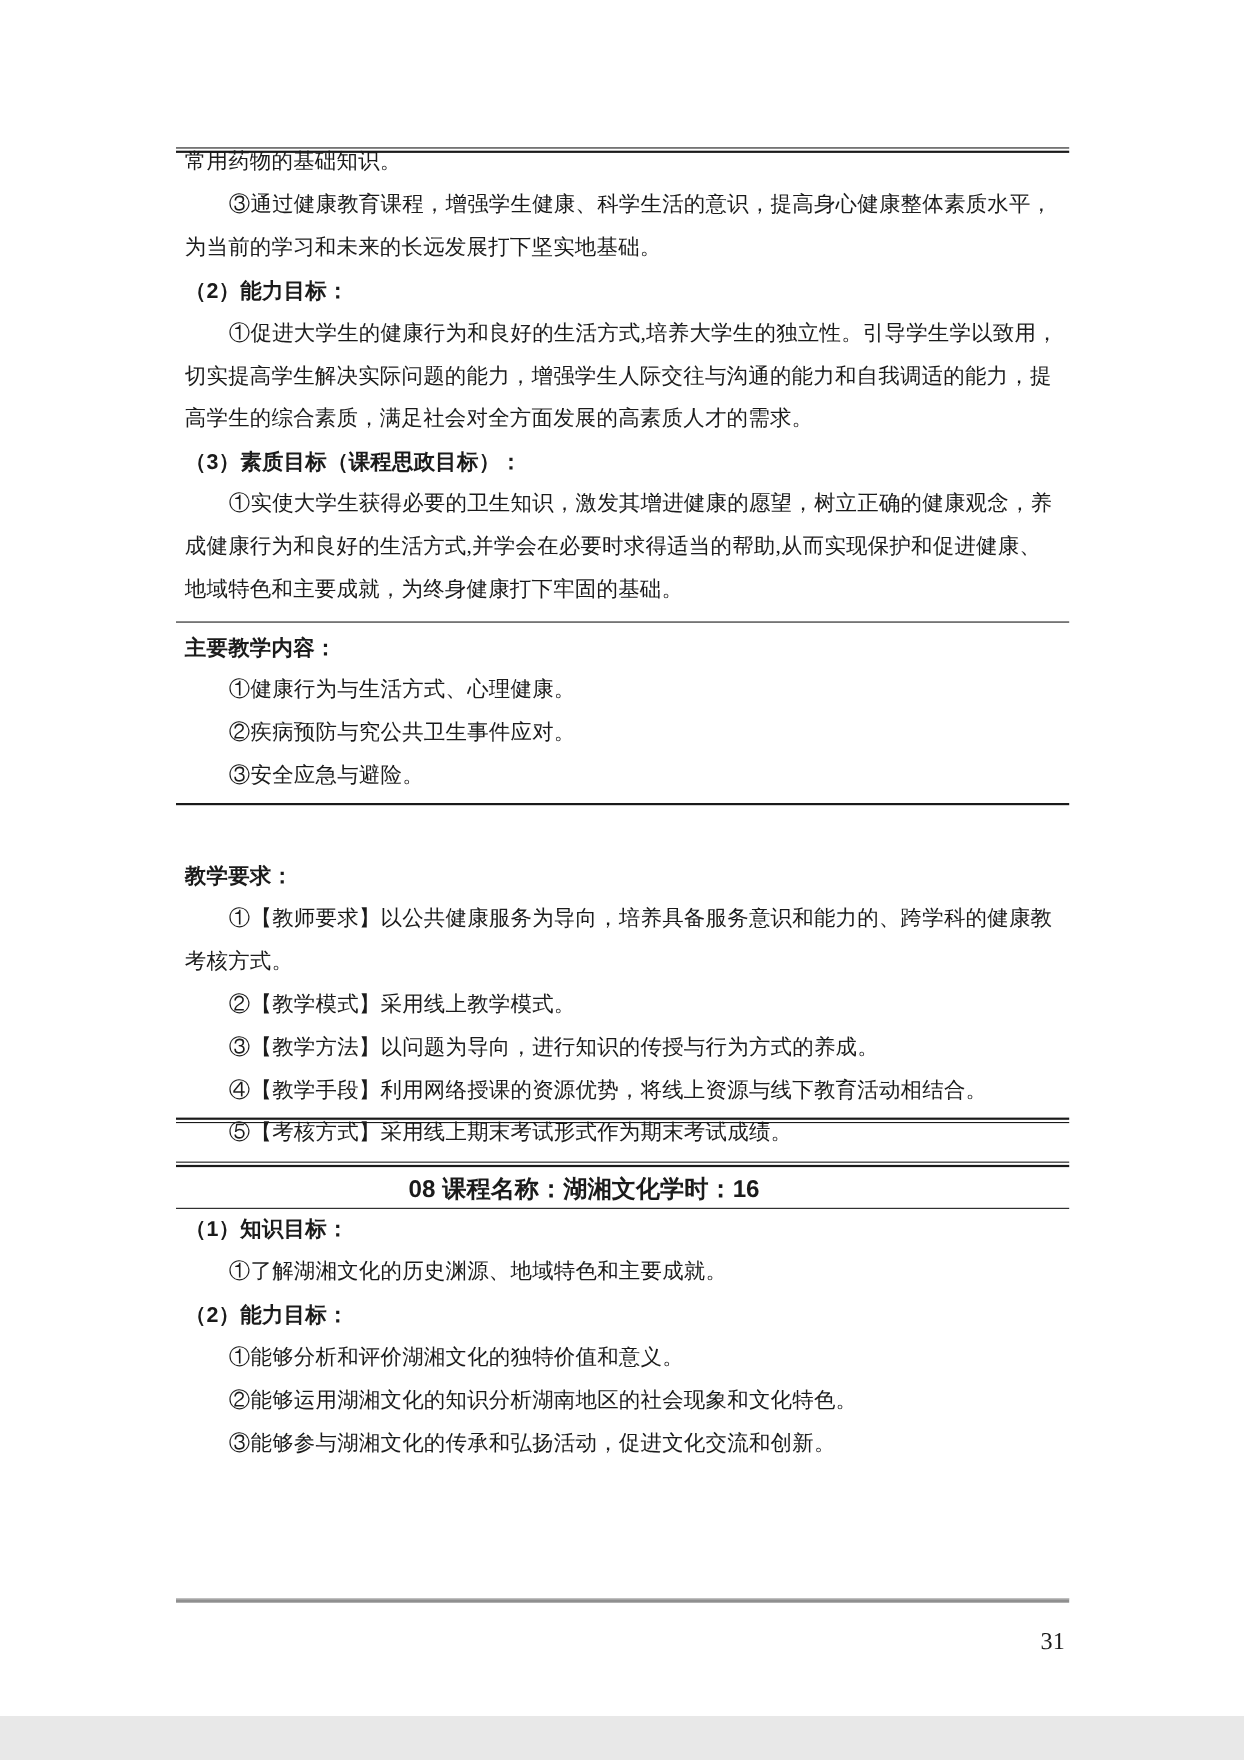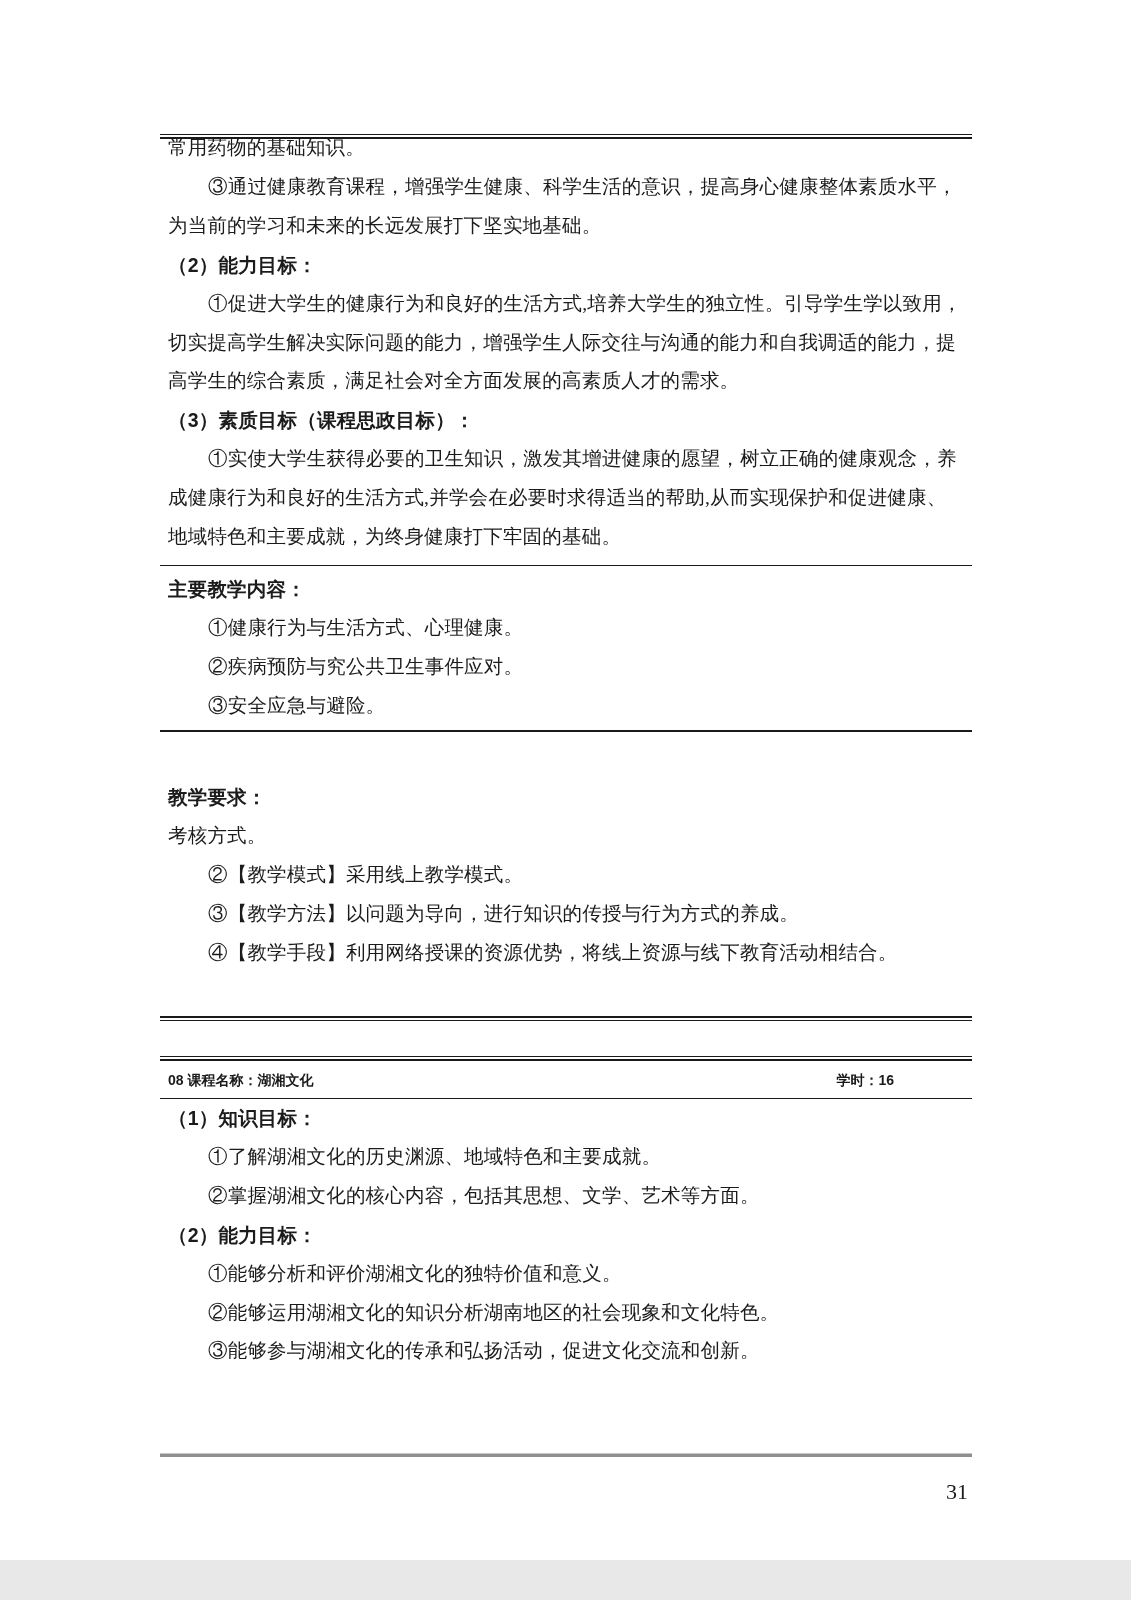--- a/index.html
+++ b/index.html
@@ -50,23 +50,23 @@
     font-family: "Liberation Sans", "DejaVu Sans", sans-serif;
   }
   .header-row {
     position: absolute;
     left: 0;
     width: 100%;
     box-sizing: border-box;
     height: 37px;
     padding: 0 78px 0 8px;
     display: flex;
-    justify-content: space-between;
+    justify-content: center;
     align-items: center;
-    font-size: 14px;
+    font-size: 22px;
   }
   .header-row .bold {
     font-weight: 700;
     font-family: "Liberation Sans", "DejaVu Sans", sans-serif;
   }
   .gray-bar {
     position: absolute;
     left: 0;
     width: 100%;
     height: 3px;
@@ -110,41 +110,42 @@
         <div class="tline bold">主要教学内容：</div>
         <div class="tline ind2">①健康行为与生活方式、心理健康。</div>
         <div class="tline ind2">②疾病预防与究公共卫生事件应对。</div>
         <div class="tline ind2">③安全应急与避险。</div>
       </div>
 
     <div class="rule single2" style="top:730px"></div>
 
     <div class="block" style="top:778px">
         <div class="tline bold">教学要求：</div>
+        <div class="tline ind2">①【教师要求】以公共健康服务为导向，培养具备服务意识和能力的、跨学科的健康教</div>
         <div class="tline">考核方式。</div>
         <div class="tline ind2">②【教学模式】采用线上教学模式。</div>
         <div class="tline ind2">③【教学方法】以问题为导向，进行知识的传授与行为方式的养成。</div>
         <div class="tline ind2">④【教学手段】利用网络授课的资源优势，将线上资源与线下教育活动相结合。</div>
+        <div class="tline ind2">⑤【考核方式】采用线上期末考试形式作为期末考试成绩。</div>
       </div>
 
     <div class="rule thick-thin" style="top:1016px"></div>
 
     <div class="rule thin-thick" style="top:1056px"></div>
 
     <div class="header-row" style="top:1062px">
       <span class="bold">08 课程名称：湖湘文化</span>
       <span class="bold">学时：16</span>
     </div>
 
     <div class="rule single" style="top:1098px"></div>
 
     <div class="block" style="top:1099px">
         <div class="tline bold">（1）知识目标：</div>
         <div class="tline ind2">①了解湖湘文化的历史渊源、地域特色和主要成就。</div>
-        <div class="tline ind2">②掌握湖湘文化的核心内容，包括其思想、文学、艺术等方面。</div>
         <div class="tline bold">（2）能力目标：</div>
         <div class="tline ind2">①能够分析和评价湖湘文化的独特价值和意义。</div>
         <div class="tline ind2">②能够运用湖湘文化的知识分析湖南地区的社会现象和文化特色。</div>
         <div class="tline ind2">③能够参与湖湘文化的传承和弘扬活动，促进文化交流和创新。</div>
       </div>
 
     <div class="gray-bar" style="top:1453px"></div>
   </div>
 
   <div class="pagenum">31</div>

